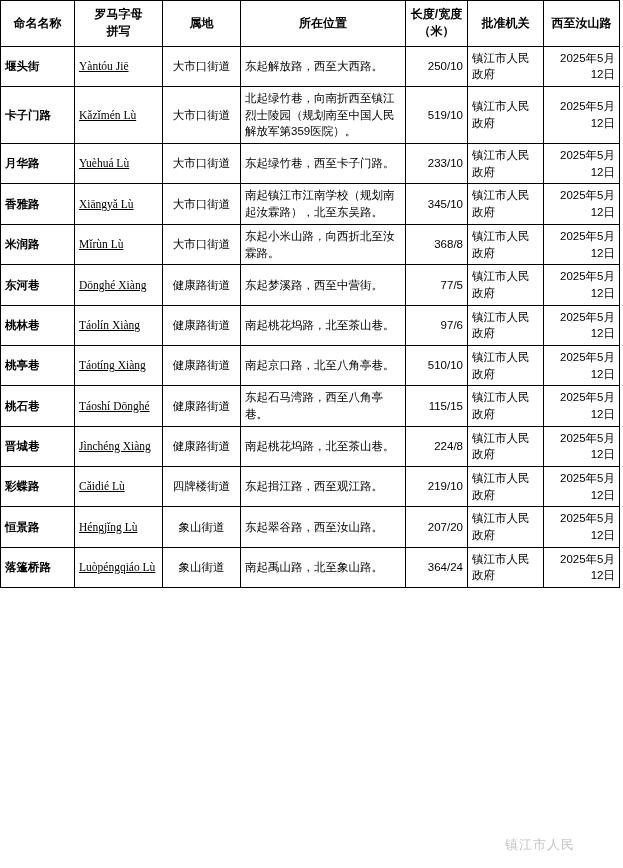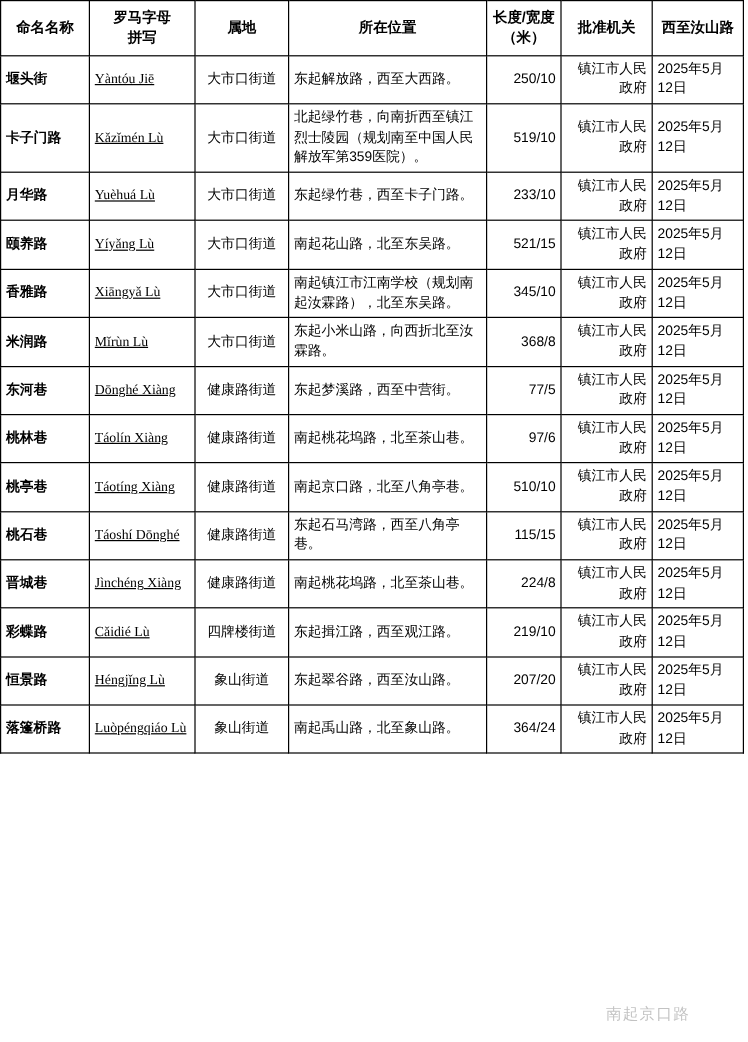--- a/index.html
+++ b/index.html
@@ -60,25 +60,25 @@
   td.loc-cell {
     text-align: left;
     font-size: 11.5px;
   }
   td.len-cell {
     text-align: right;
     font-size: 11.5px;
     margin-left: 24px;
   }
   td.org-cell {
+    text-align: left;
+    font-size: 11.5px;
+  }
+  td.date-cell {
     text-align: right;
-    font-size: 11.5px;
-  }
-  td.date-cell {
-    text-align: left;
     font-size: 11.5px;
   }
   .hdr-sub {
     display: block;
     font-weight: bold;
   }
   .watermark {
     position: absolute;
     right: 48px;
     bottom: 14px;
@@ -141,29 +141,20 @@
       <tr>
         <td class="name-cell">月华路</td>
         <td class="pinyin-cell">Yuèhuá Lù</td>
         <td class="area-cell">大市口街道</td>
         <td class="loc-cell">东起绿竹巷，西至卡子门路。</td>
         <td class="len-cell">233/10</td>
         <td class="org-cell">镇江市人民政府</td>
         <td class="date-cell">2025年5月12日</td>
       </tr>
       <tr>
-        <td class="name-cell">颐养路</td>
-        <td class="pinyin-cell">Yíyǎng Lù</td>
-        <td class="area-cell">大市口街道</td>
-        <td class="loc-cell">南起花山路，北至东吴路。</td>
-        <td class="len-cell">521/15</td>
-        <td class="org-cell">镇江市人民政府</td>
-        <td class="date-cell">2025年5月12日</td>
-      </tr>
-      <tr>
         <td class="name-cell">香雅路</td>
         <td class="pinyin-cell">Xiāngyǎ Lù</td>
         <td class="area-cell">大市口街道</td>
         <td class="loc-cell">南起镇江市江南学校（规划南起汝霖路），北至东吴路。</td>
         <td class="len-cell">345/10</td>
         <td class="org-cell">镇江市人民政府</td>
         <td class="date-cell">2025年5月12日</td>
       </tr>
       <tr>
         <td class="name-cell">米润路</td>
@@ -242,13 +233,13 @@
         <td class="pinyin-cell">Luòpéngqiáo Lù</td>
         <td class="area-cell">象山街道</td>
         <td class="loc-cell">南起禹山路，北至象山路。</td>
         <td class="len-cell">364/24</td>
         <td class="org-cell">镇江市人民政府</td>
         <td class="date-cell">2025年5月12日</td>
       </tr>
     </tbody>
 </table>
 
-<div class="watermark">南起京口路</div>
+<div class="watermark">镇江市人民</div>
 
 </body></html>

